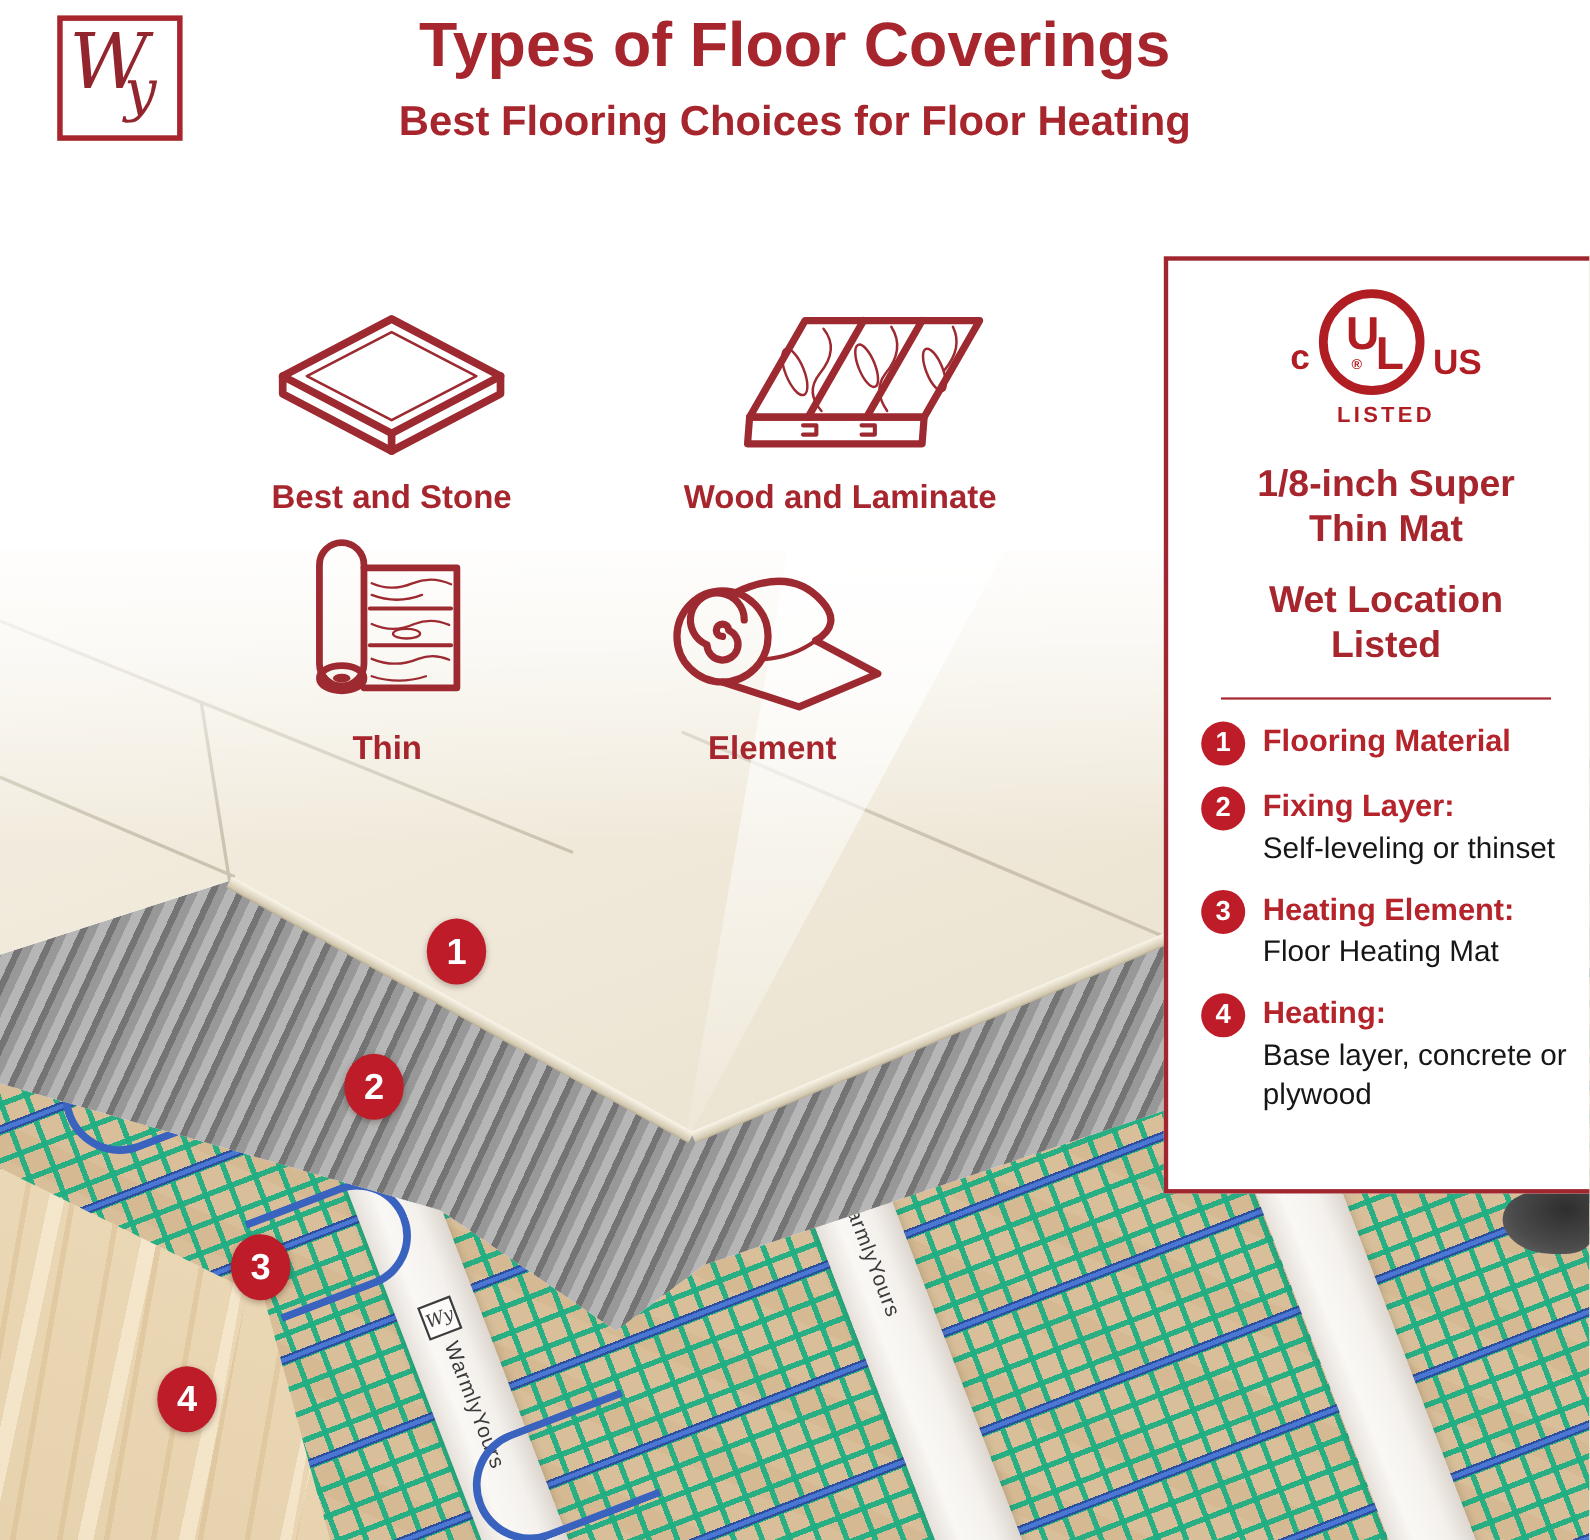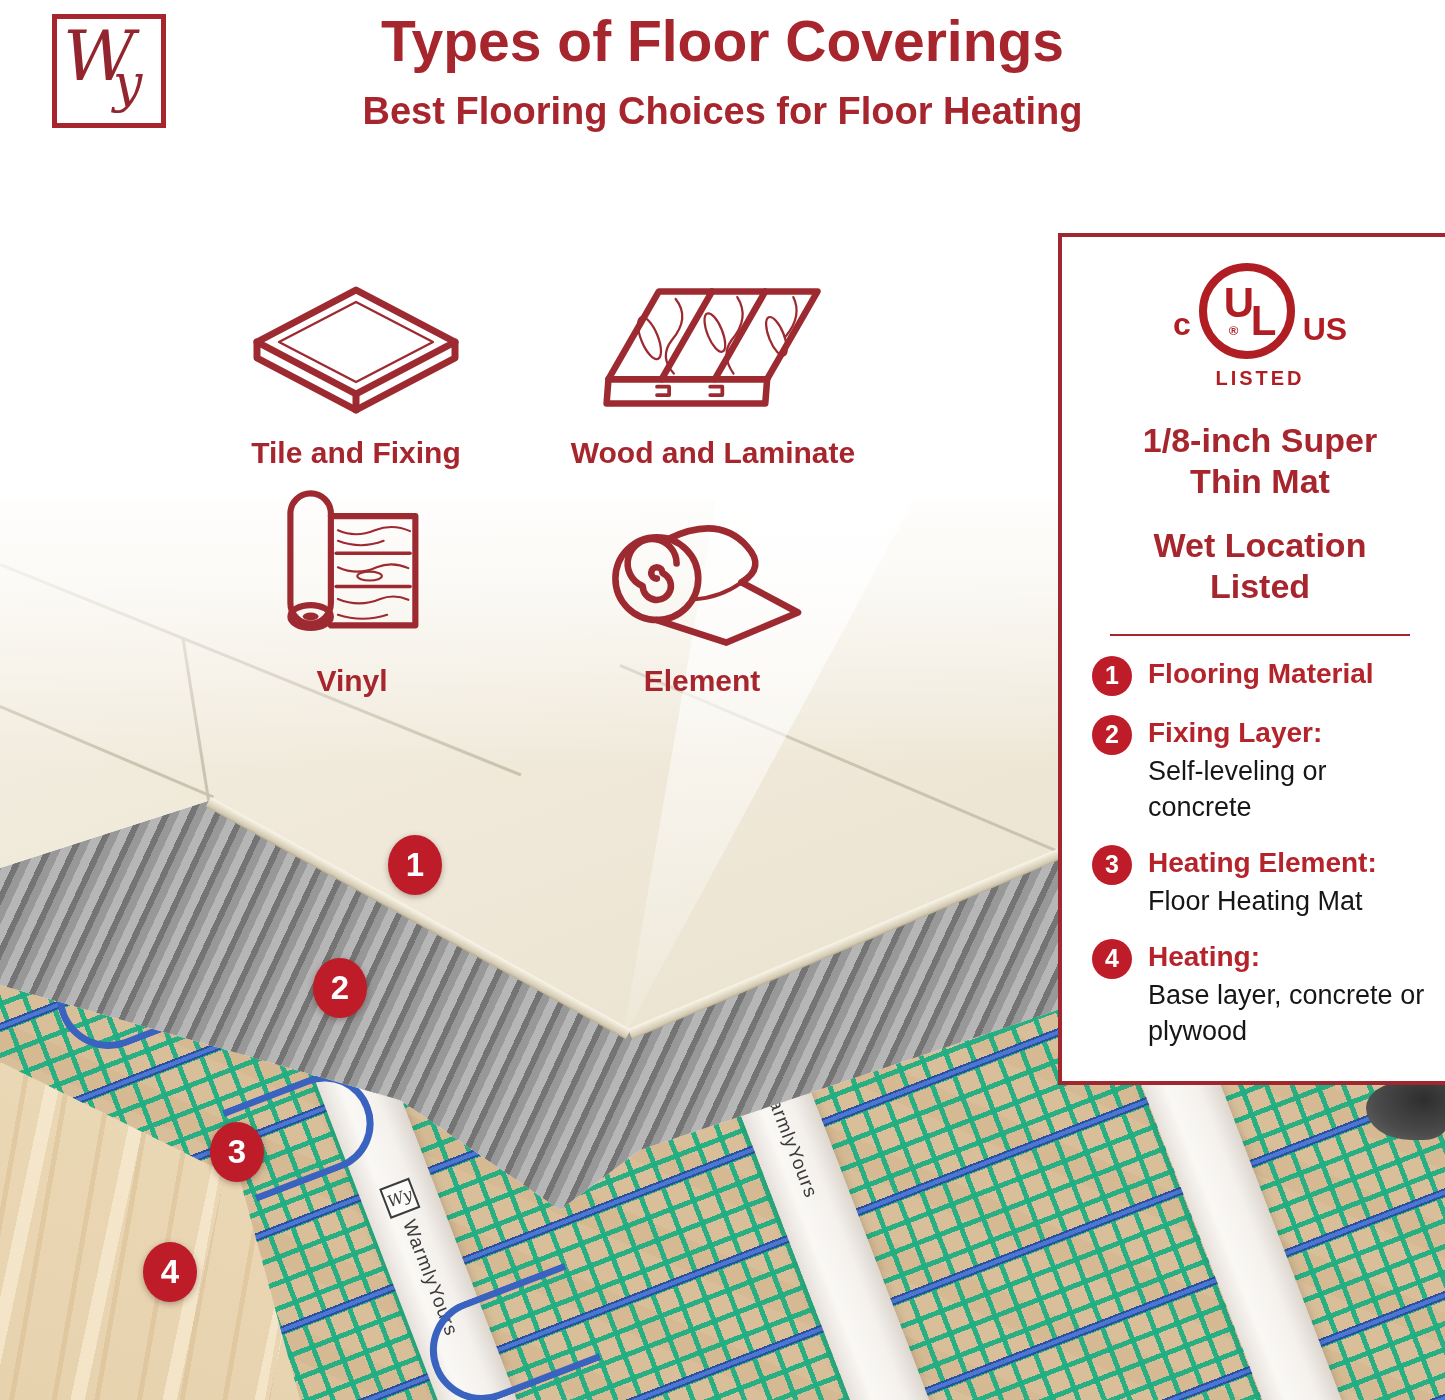--- a/index.html
+++ b/index.html
@@ -25,21 +25,21 @@
     font-style:italic;font-size:52px;color:#93252e;line-height:1;}
   .headline{position:absolute;left:0;right:0;top:8px;text-align:center;z-index:5;}
   .headline h1{font-size:57px;font-weight:700;color:var(--accent_red);letter-spacing:0;}
   .headline h2{font-size:38px;font-weight:700;color:var(--accent_red);margin-top:16px;}
 
   
   .type-card{position:absolute;display:flex;flex-direction:column;align-items:center;z-index:6;}
   .type-card svg{display:block;}
   .type-label{font-size:30px;font-weight:700;color:var(--accent_red);margin-top:12px;white-space:nowrap;}
   #card-tile{left:196px;top:284px;width:320px;}
-  #card-wood{left:548px;top:284px;width:330px;}
+  #card-wood{left:576px;top:284px;width:330px;align-items:flex-end;}
   #card-vinyl{left:232px;top:486px;width:240px;}
   #card-carpet{left:552px;top:492px;width:300px;}
   .icon-stroke{fill:none;stroke:#9e2a31;stroke-width:7;stroke-linejoin:round;stroke-linecap:round;}
   .icon-thin{fill:none;stroke:#9e2a31;stroke-width:2.4;stroke-linejoin:round;stroke-linecap:round;}
   .icon-mid{fill:none;stroke:#9e2a31;stroke-width:4;stroke-linejoin:round;stroke-linecap:round;}
 
   
   .scene{position:absolute;inset:0;z-index:1;}
   .wood-base{position:absolute;inset:0;
     clip-path:polygon(0 1062px,240px 1180px,300px 1400px,0 1400px);
@@ -220,21 +220,21 @@
     <h2>Best Flooring Choices for Floor Heating</h2>
   </div>
 
   <div class="type-card" id="card-tile">
     <svg width="230" height="140" viewBox="0 0 230 140">
       <path class="icon-stroke" d="M115 6 L214 58 L115 110 L16 58 Z"></path>
       <path class="icon-thin" d="M115 18 L192 58 L115 98 L38 58 Z"></path>
       <path class="icon-stroke" d="M16 58 L16 74 L115 126 L214 74 L214 58"></path>
       <path class="icon-stroke" d="M115 110 L115 126"></path>
     </svg>
-    <div class="type-label">Tile and Fixing</div>
+    <div class="type-label">Best and Stone</div>
   </div>
 
   <div class="type-card" id="card-wood">
     <svg width="240" height="140" viewBox="0 0 240 150">
       <path class="icon-stroke" d="M62 8 L232 8 L178 102 L8 102 Z"></path>
       <path class="icon-stroke" d="M119 8 L65 102"></path>
       <path class="icon-stroke" d="M176 8 L122 102"></path>
       <path class="icon-stroke" d="M8 102 L178 102 L176 128 L6 128 Z"></path>
       <path class="icon-mid" d="M60 110 h13 v9 h-13"></path>
       <path class="icon-mid" d="M117 110 h13 v9 h-13"></path>
@@ -256,21 +256,21 @@
       <path class="icon-stroke" d="M76 34 H172 V158 H76"></path>
       <path class="icon-mid" d="M82 76 H166"></path>
       <path class="icon-mid" d="M82 114 H166"></path>
       <path class="icon-thin" d="M84 50 q20 9 42 0 q20 -8 40 1"></path>
       <path class="icon-thin" d="M84 62 q26 10 52 0"></path>
       <path class="icon-thin" d="M84 92 q22 10 44 0 q18 -7 36 1"></path>
       <path class="icon-thin" d="M84 128 q24 10 48 0 q16 -6 32 1"></path>
       <path class="icon-thin" d="M84 146 q28 9 56 0"></path>
       <ellipse class="icon-thin" cx="120" cy="102" rx="14" ry="5"></ellipse>
     </svg>
-    <div class="type-label">Vinyl</div>
+    <div class="type-label">Thin</div>
   </div>
 
   <div class="type-card" id="card-carpet">
     <svg width="216" height="160" viewBox="0 0 220 170">
       <circle class="icon-stroke" cx="62" cy="92" r="44"></circle>
       <path class="icon-stroke" d="M62 92 a6 6 0 1 1 6 -6 a15 15 0 1 1 -21 14 a26 26 0 1 1 36 -24" stroke-width="6"></path>
       <path class="icon-stroke" d="M74 50 Q128 24 158 58 Q178 80 152 96"></path>
       <path class="icon-stroke" d="M152 96 L212 128 L136 160 L62 136"></path>
       <path class="icon-mid" d="M152 96 Q130 112 102 114"></path>
     </svg>
@@ -298,21 +298,21 @@
         <div class="layer-num">1</div>
         <div class="layer-text">
           <div class="layer-title">Flooring Material</div>
 
         </div>
       </div>
       <div class="layer-item">
         <div class="layer-num">2</div>
         <div class="layer-text">
           <div class="layer-title">Fixing Layer:</div>
-          <div class="layer-desc">Self-leveling or concrete</div>
+          <div class="layer-desc">Self-leveling or thinset</div>
         </div>
       </div>
       <div class="layer-item">
         <div class="layer-num">3</div>
         <div class="layer-text">
           <div class="layer-title">Heating Element:</div>
           <div class="layer-desc">Floor Heating Mat</div>
         </div>
       </div>
       <div class="layer-item">

